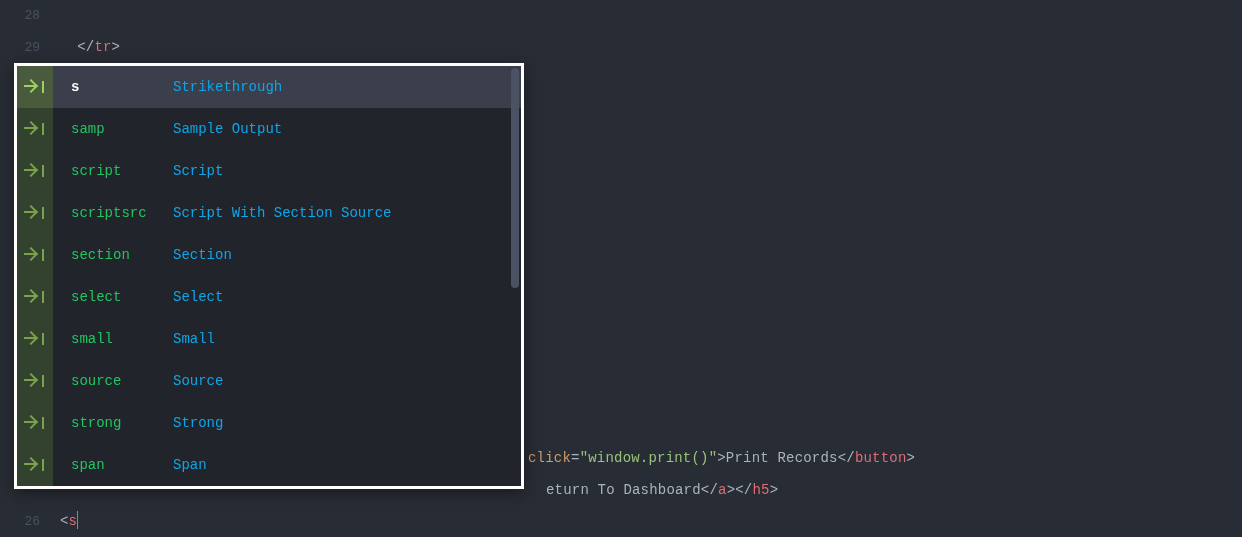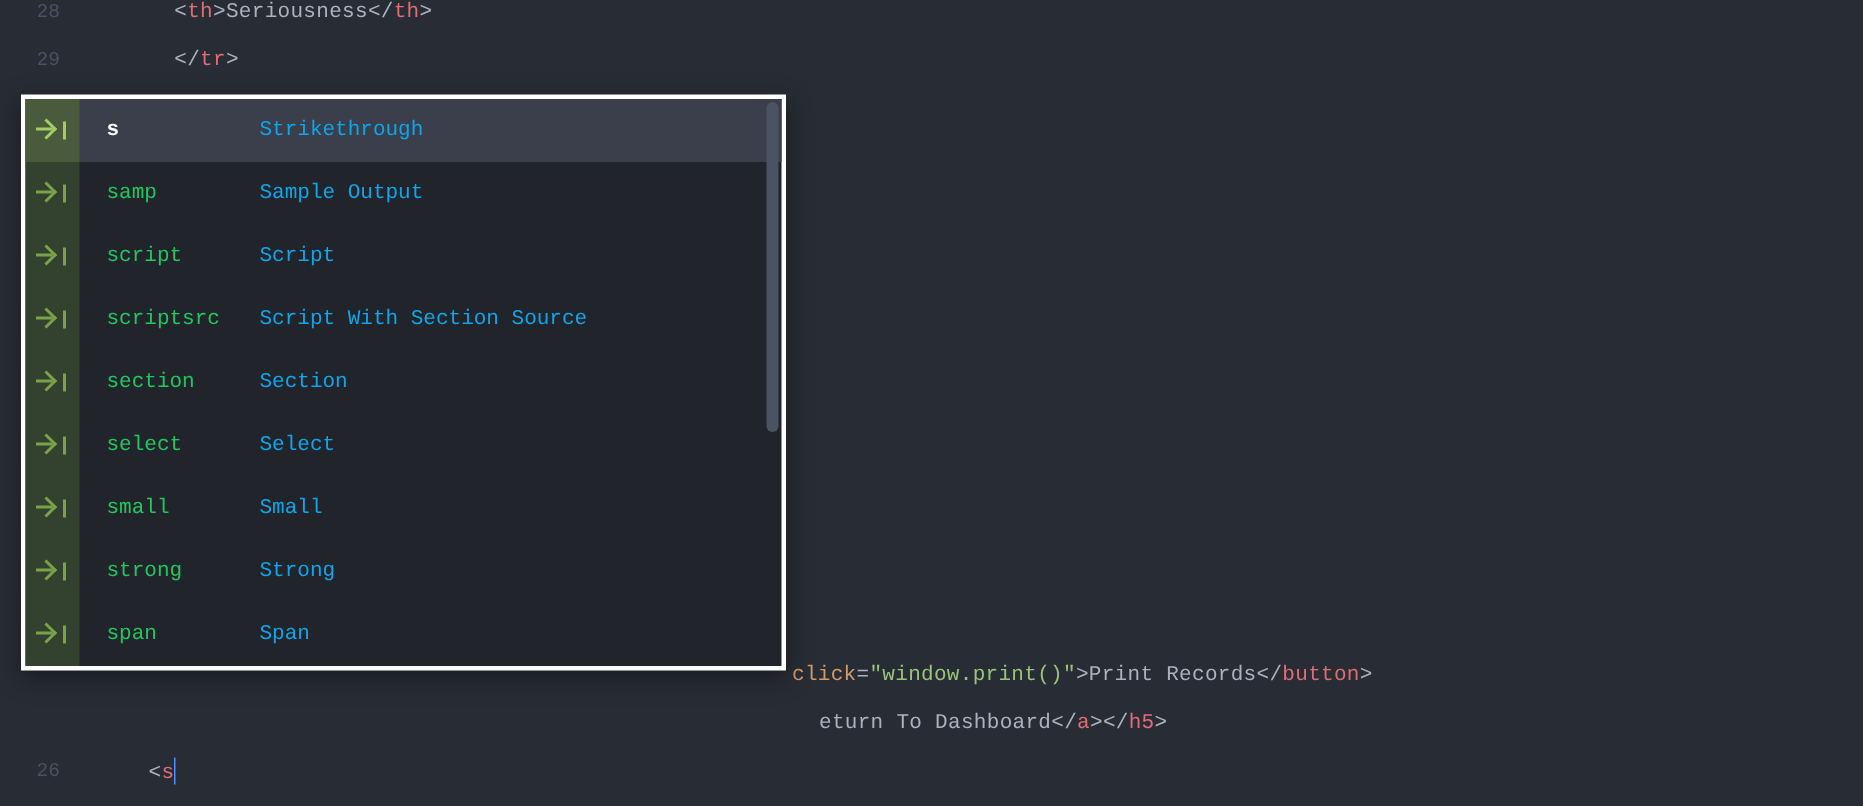--- a/index.html
+++ b/index.html
@@ -14,22 +14,21 @@
   position: relative;
 }
 .editor {
   display: flex;
   flex-direction: column;
   height: 100%;
 }
 .line {
   display: flex;
   height: 32px;
-  align-items: flex-start;
-  gap: 39px;
+  align-items: center;
 }
 .gutter {
   width: 60px;
   text-align: right;
   padding-right: 20px;
   color: #495162;
   font-size: 13px;
   flex-shrink: 0;
   user-select: none;
 }
@@ -149,21 +148,20 @@
   background: #4b5263;
   border-radius: 4px;
 }
 </style>
 </head>
 <body>
 
 <div class="editor" id="editor">
     <div class="line">
       <div class="gutter">28</div>
-      <div class="code"><span class="code">  </span><span class="punct">&lt;</span><span class="tag">th</span><span class="punct">&gt;</span><span class="text">Seriousness</span><span class="punct">&lt;/</span><span class="tag">th</span><span class="punct">&gt;</span></div>
     </div>
     <div class="line">
       <div class="gutter">29</div>
       <div class="code"><span class="code">  </span><span class="punct">&lt;/</span><span class="tag">tr</span><span class="punct">&gt;</span></div>
     </div>
     <div class="line">
       <div class="gutter"></div>
       <div class="code"></div>
     </div>
     <div class="line">
@@ -289,20 +287,29 @@
         </div>
         <div class="ac-name">small</div>
         <div class="ac-desc">Small</div>
       </div>
       <div class="ac-item">
         <div class="ac-icon">
           <div class="snippet-glyph">
             <div class="arrow"></div>
           </div>
         </div>
+        <div class="ac-name">source</div>
+        <div class="ac-desc">Source</div>
+      </div>
+      <div class="ac-item">
+        <div class="ac-icon">
+          <div class="snippet-glyph">
+            <div class="arrow"></div>
+          </div>
+        </div>
         <div class="ac-name">strong</div>
         <div class="ac-desc">Strong</div>
       </div>
       <div class="ac-item">
         <div class="ac-icon">
           <div class="snippet-glyph">
             <div class="arrow"></div>
           </div>
         </div>
         <div class="ac-name">span</div>

